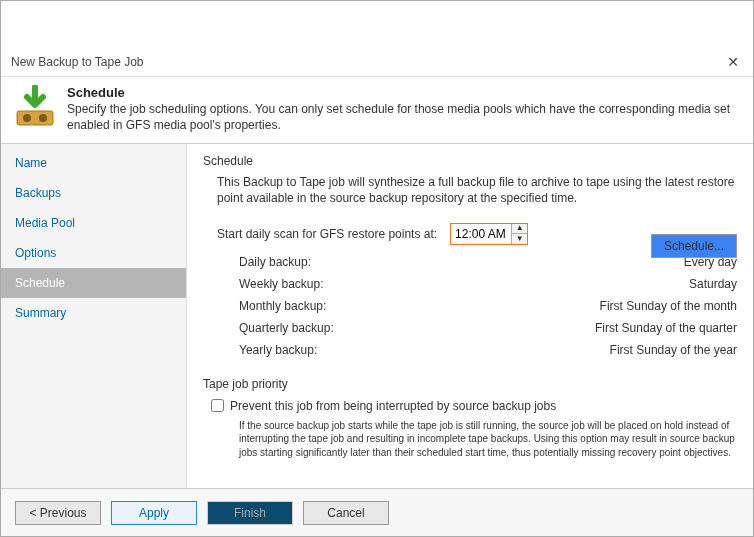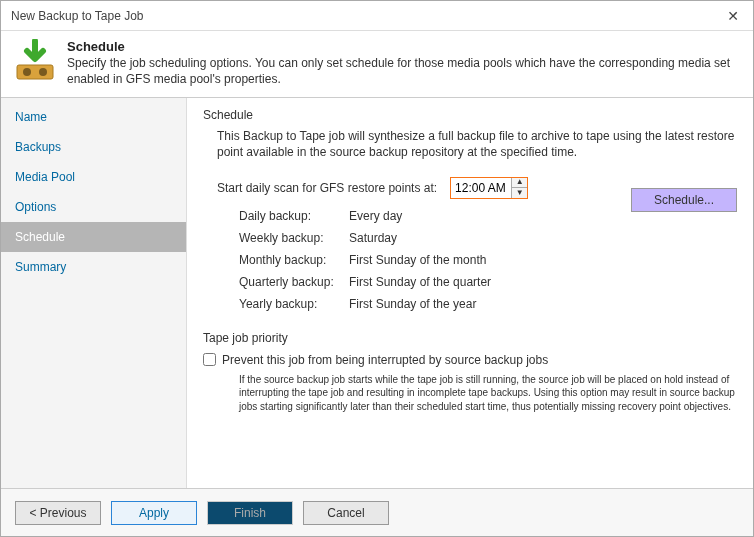--- a/index.html
+++ b/index.html
@@ -17,20 +17,21 @@
     overflow: hidden;
   }
   .titlebar {
     height: 30px;
     display: flex;
     align-items: center;
     padding: 0 0 0 10px;
     border-bottom: 1px solid #ddd;
     font-size: 12px;
     color: #444;
+    margin-top: 46px;
   }
   .titlebar .title { flex: 1; }
   .titlebar .close {
     width: 40px; height: 28px;
     display: flex; align-items: center; justify-content: center;
     font-size: 14px; color: #444;
   }
   .header {
     display: flex;
     align-items: flex-start;
@@ -104,41 +105,41 @@
     background: #f4f4f4;
     font-size: 8px;
     line-height: 1;
     cursor: default;
   }
   .spinner-btn:first-child { border-bottom: 1px solid #aaa; }
   .schedule-btn {
     position: absolute;
     right: 16px;
     top: 90px;
-    width: 106px;
+    width: 86px;
     height: 24px;
     border: 1px solid #999;
-    background: #c4b5fd;
+    background: #3b82f6;
     font-size: 12px;
     text-align: center;
     line-height: 22px;
     cursor: default;
   }
   .sched-grid {
     margin: 2px 0 20px 36px;
   }
-  .sched-row { display: flex; margin-bottom: 8px; align-items: center; }
+  .sched-row { display: flex; margin-bottom: 8px; align-items: center; justify-content: space-between; }
   .sched-label { width: 110px; font-size: 12px; }
   .sched-value { font-size: 12px; }
   .tape-priority {
     margin-top: 20px;
   }
   .checkbox-row {
     display: flex; align-items: flex-start;
-    margin: 8px 0 6px 0;
+    margin: 8px 0 6px 8px;
   }
   .checkbox-row input { margin: 0 6px 0 0; width: 13px; height: 13px; }
   .priority-note {
     margin: 4px 0 0 36px;
     font-size: 10px;
     line-height: 1.35;
   }
   .footer {
     border-top: 1px solid #ccc;
     height: 48px;

